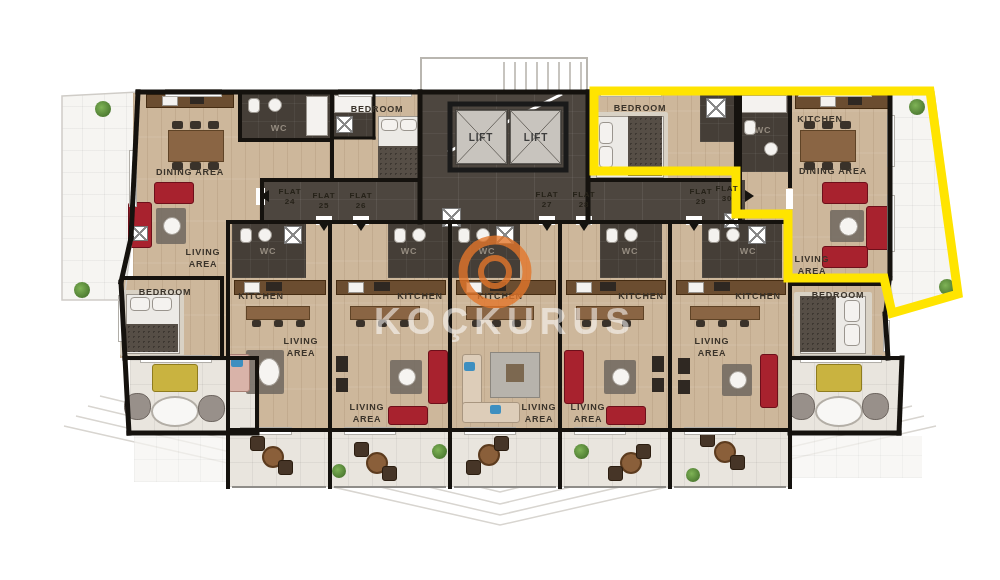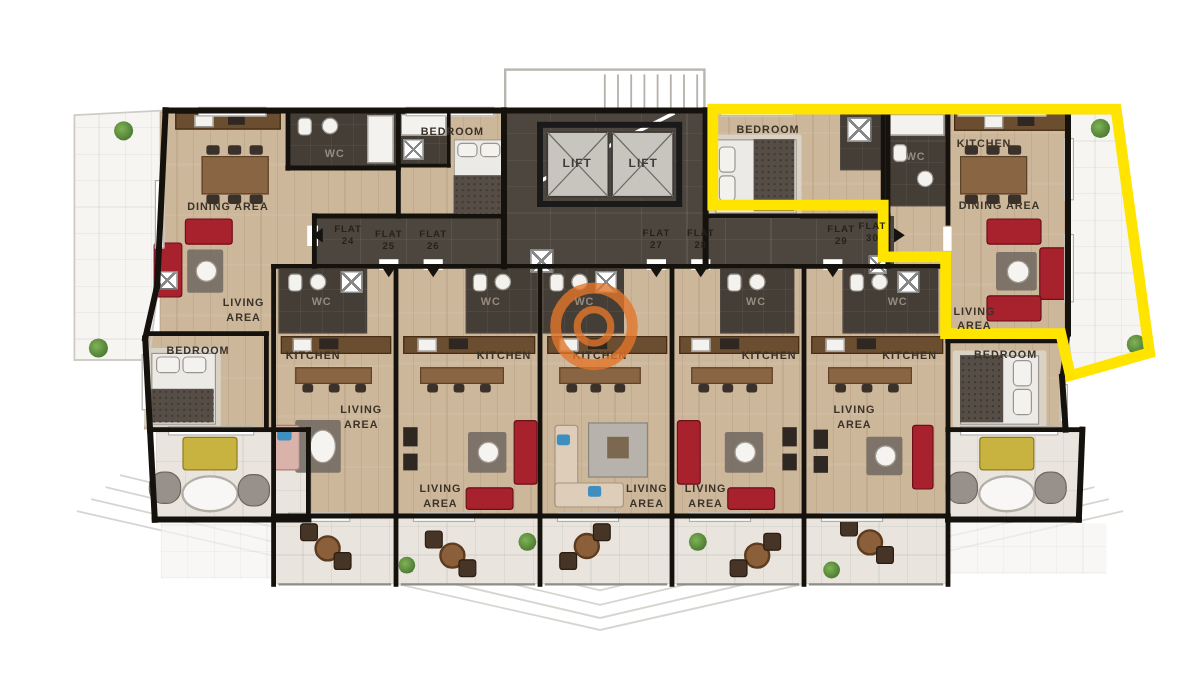--- a/index.html
+++ b/index.html
@@ -448,14 +448,15 @@
 29</span>
       <span class="lbl" style="left: 727px; top: 194px; font-size: 8px; color: rgb(38, 34, 25);">FLAT
 30</span>
     </div>
 
   <div id="watermark">
     <svg width="1000" height="580" style="position:absolute;left:0;top:0;">
       <circle cx="495" cy="272" r="32" fill="none" stroke="#e2762a" stroke-width="9" opacity="0.8"></circle>
       <circle cx="495" cy="272" r="14" fill="none" stroke="#e2762a" stroke-width="6" opacity="0.8"></circle>
     </svg>
+    <span id="wm-text">KOÇKURUS</span>
   </div>
 </div>
 
 </body></html>

